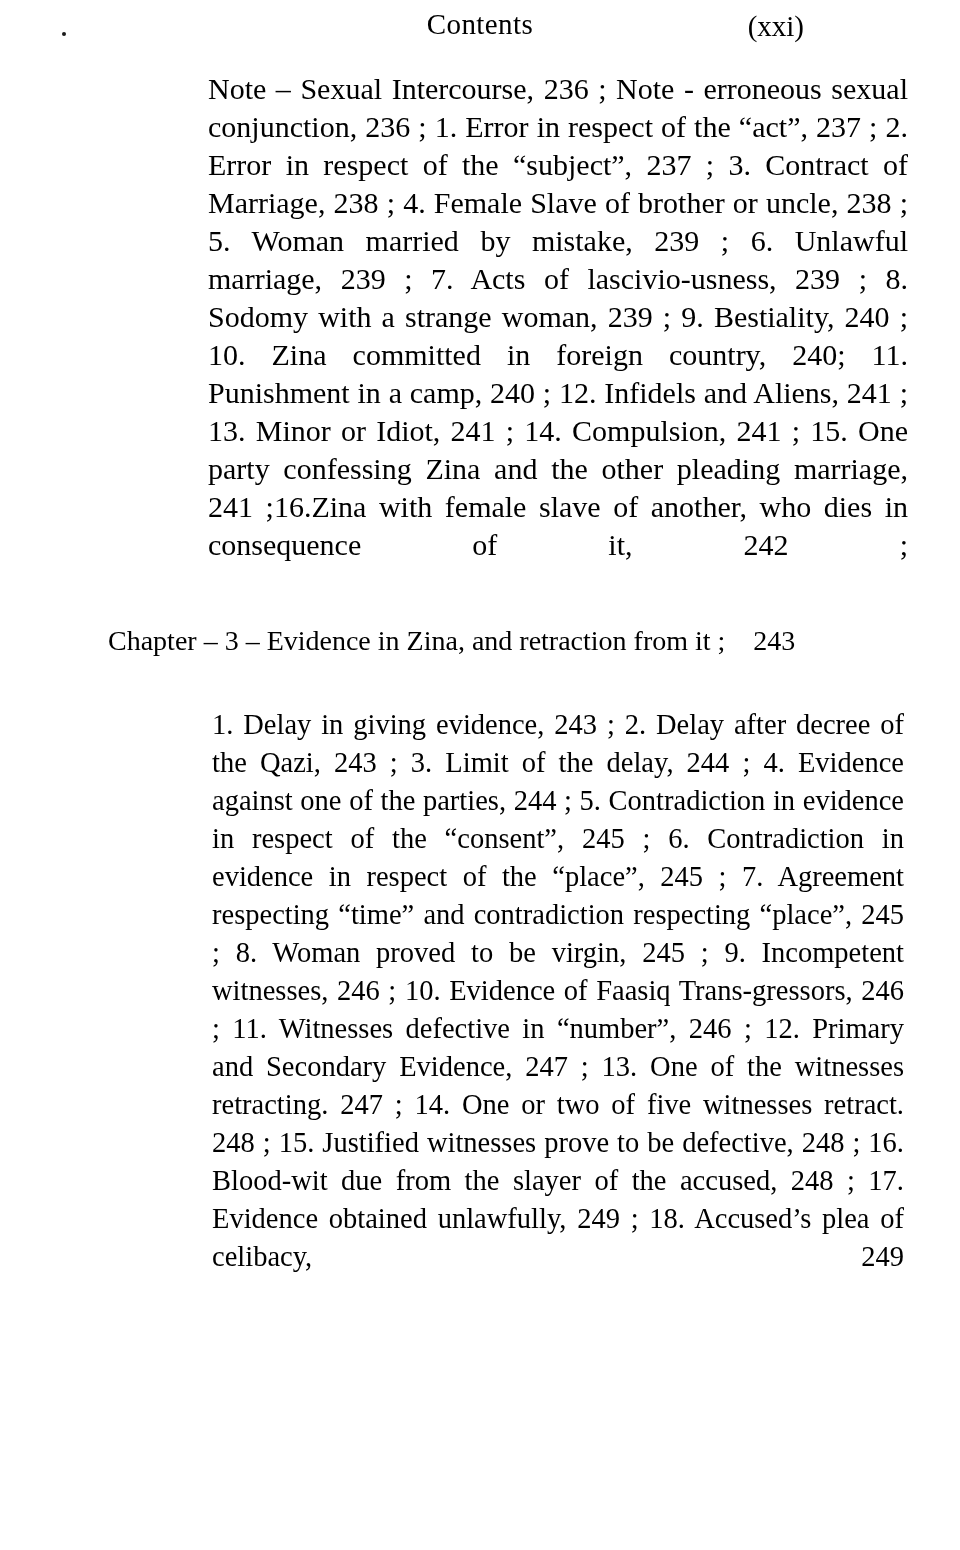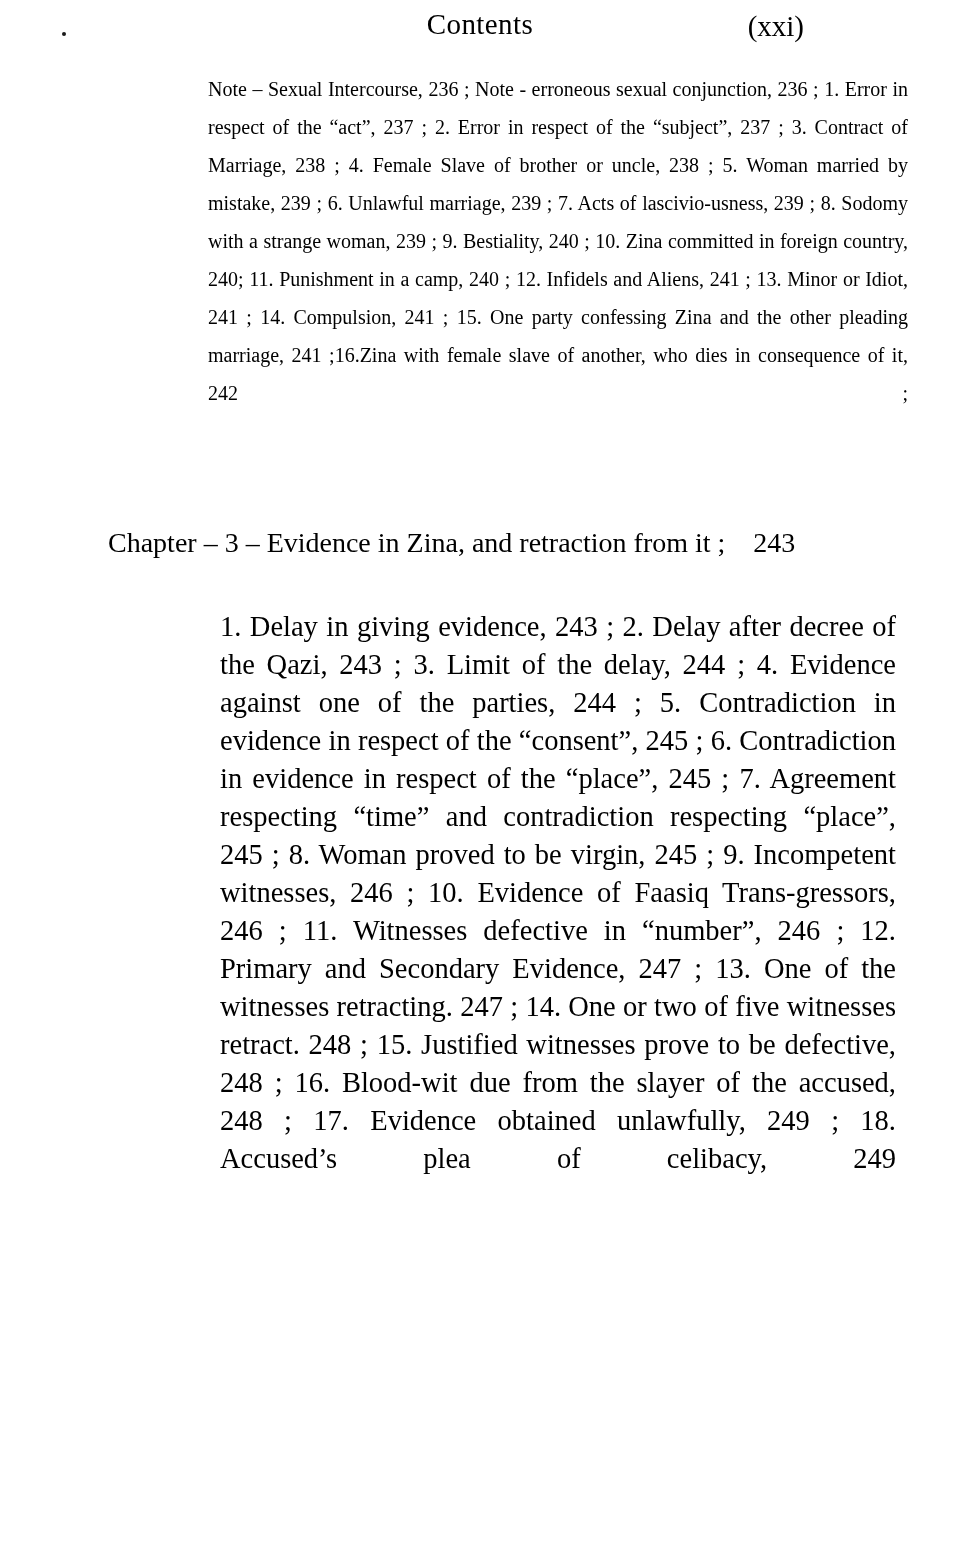--- a/index.html
+++ b/index.html
@@ -53,49 +53,49 @@
     font-size: 29px;
     font-family: Liberation Serif, serif;
   }
   .content {
     position: absolute;
     top: 70px;
     left: 208px;
     width: 700px;
   }
   .para {
-    font-size: 20px;
+    font-size: 30px;
     line-height: 38px;
     text-align: justify;
     text-justify: inter-word;
     margin: 0 0 10px 0;
   }
   .para.first {
     margin-bottom: 0;
   }
   .chapter-line {
     position: relative;
     font-size: 28px;
     line-height: 38px;
-    margin: 74px 0 46px -100px;
+    margin: 20px 0 46px -100px;
     width: 800px;
     white-space: nowrap;
   }
   .chapter-label {
     display: inline;
   }
   .chapter-page {
     display: inline-block;
     margin-left: 28px;
   }
   .para-second {
     font-size: 28.5px;
     line-height: 38px;
     text-align: justify;
-    margin: 12px;
+    margin: 4px;
   }
   
   .para::after, .para-second::after {
     content: "";
     display: inline-block;
     width: 100%;
   }
 </style>
 </head>
 <body>

